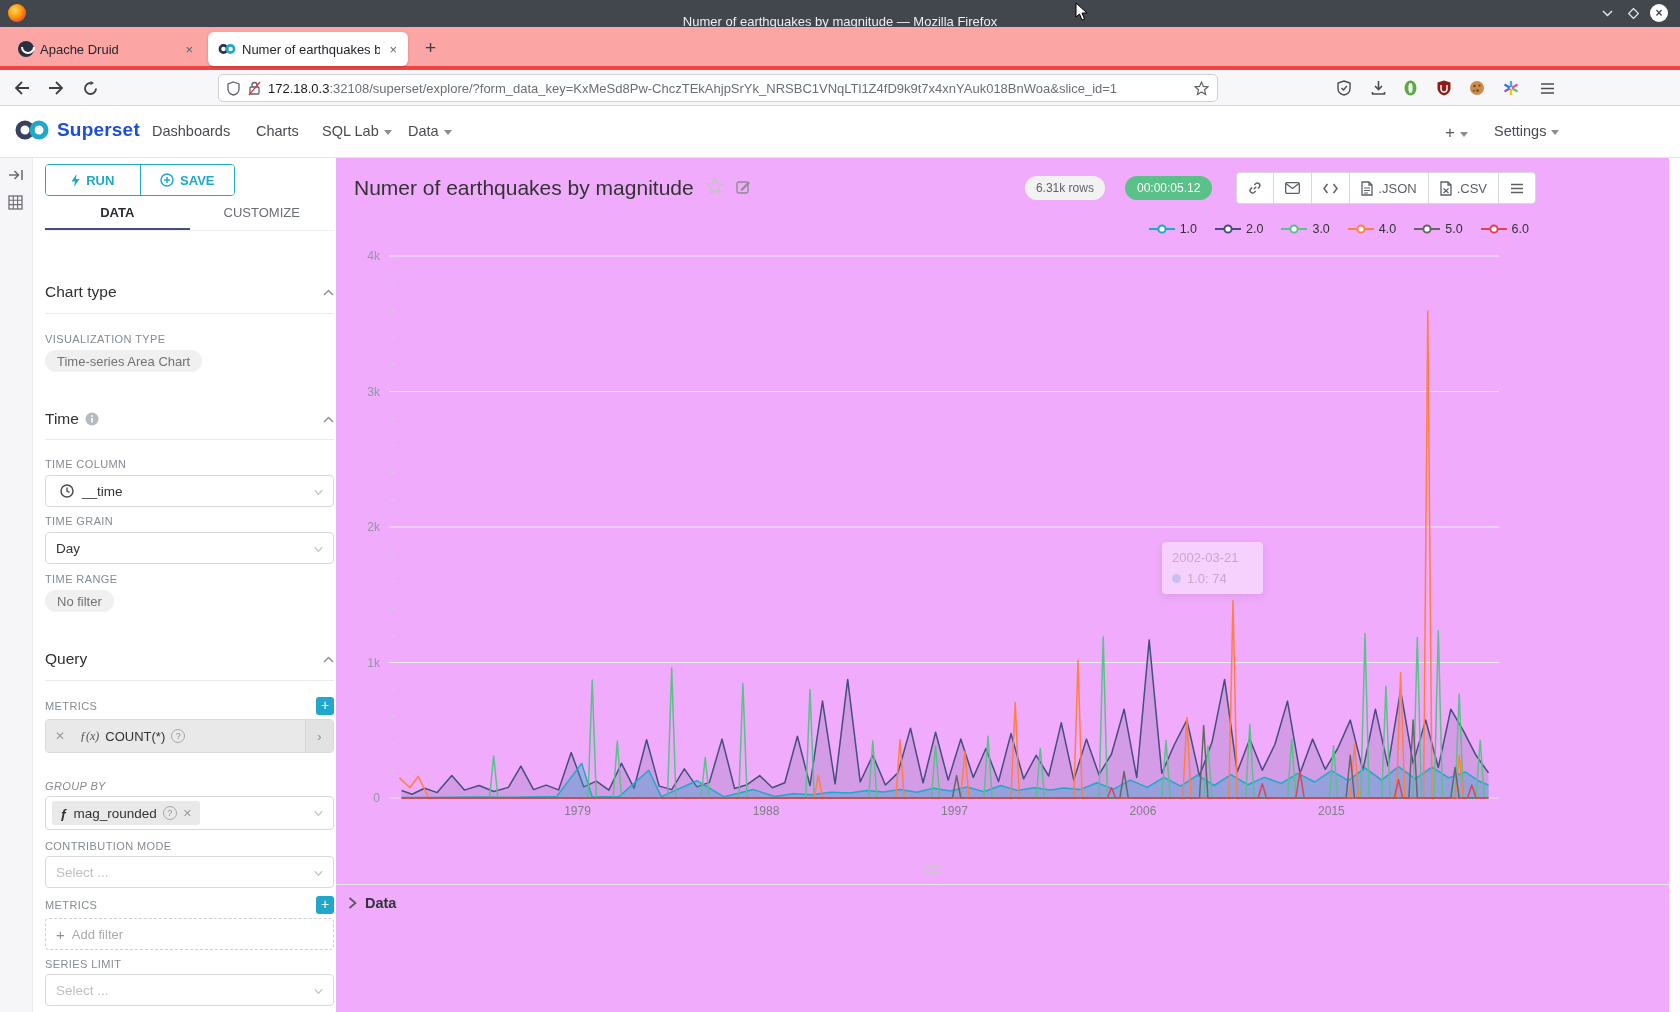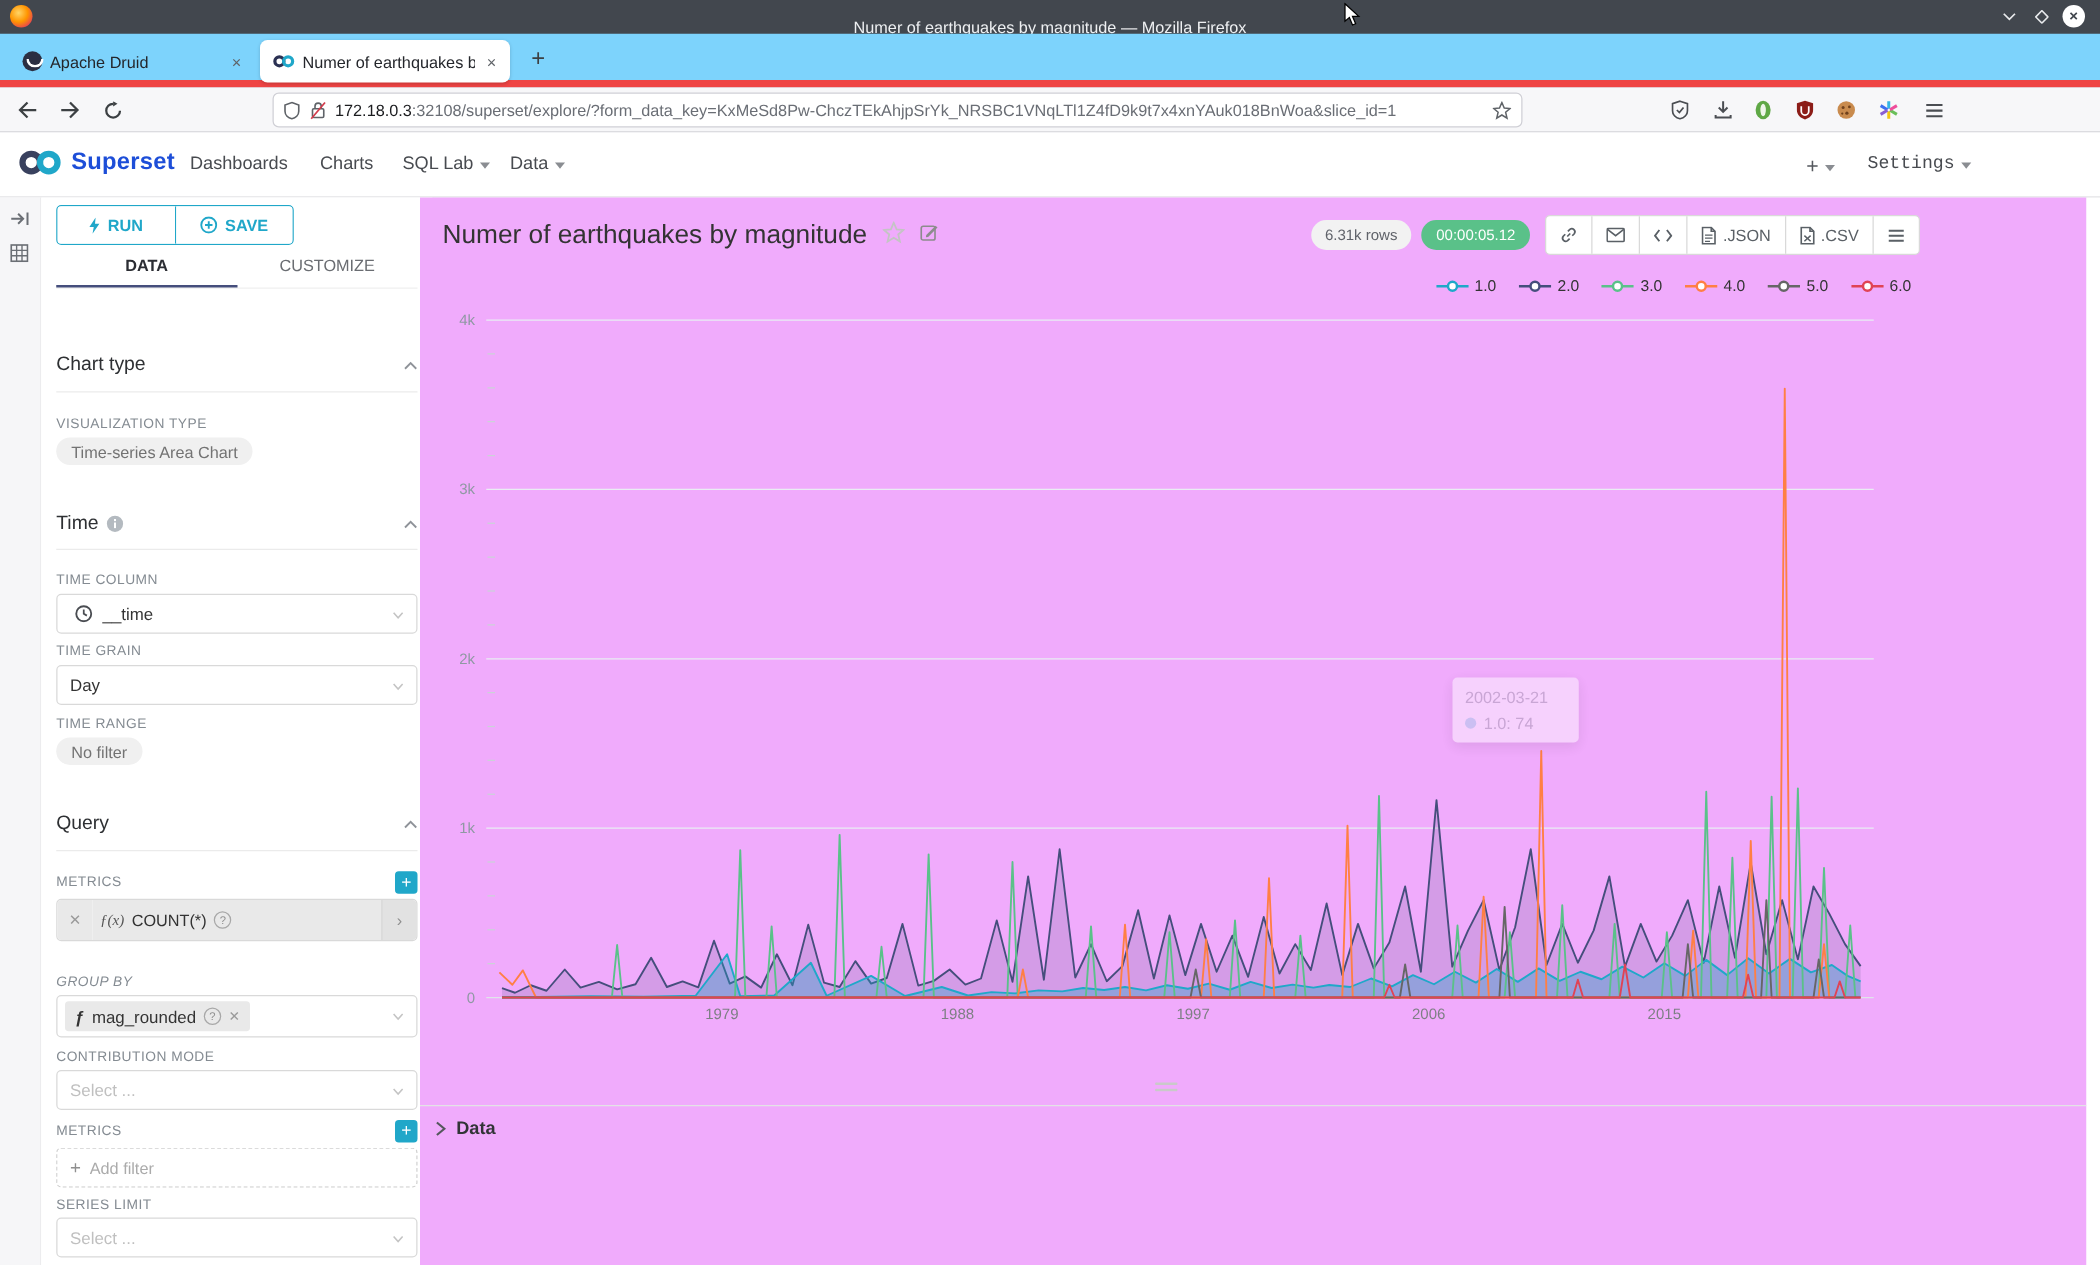--- a/index.html
+++ b/index.html
@@ -10,22 +10,22 @@
   #titlebar { position:absolute; top:0; left:0; width:1680px; height:42px;
     background:#42474e; display:flex; align-items:center; }
   #ff-logo { position:absolute; left:8px; top:4px; width:18px; height:18px; border-radius:50%;
     background:radial-gradient(circle at 38% 35%, #ffd567 0%, #ff9500 45%, #e3355f 85%); }
   #win-title { position:absolute; left:0; right:0; text-align:center; color:#eef0f2; font-size:13px; }
   .win-ctl { position:absolute; top:4px; width:18px; height:18px; color:#e8eaec; display:flex;
     align-items:center; justify-content:center; }
   #ctl-close { background:#fff; border-radius:50%; color:#42474e; font-size:12px; font-weight:bold; }
 
   
-  #tabstrip { position:absolute; top:27px; left:0; width:1680px; height:43px; background:#7dd3fc;
-    border-bottom:6px solid #ef4444; }
+  #tabstrip { position:absolute; top:27px; left:0; width:1680px; height:43px; background:#fca5a5;
+    border-bottom:4px solid #ef4444; }
   .tab { position:absolute; top:5px; height:34px; border-radius:6px; display:flex; align-items:center;
     padding:0 8px 0 10px; font-size:13px; color:#24262b; }
   #tab1 { left:8px; width:196px; }
   #tab2 { left:208px; width:200px; background:#fff; box-shadow:0 1px 3px rgba(0,0,0,.18); }
   .tab-title { flex:1; white-space:nowrap; overflow:hidden; margin:0 6px; }
   .tab-close { color:#5f6368; font-size:13px; padding:0 3px; }
   #new-tab { position:absolute; left:425px; top:10px; font-size:19px; color:#3c4043; }
   .druid-ic { width:16px; height:16px; border-radius:50%; background:#2b2f42; position:relative; flex:none;}
   .druid-ic:after { content:""; position:absolute; left:3px; top:6px; width:10px; height:5px;
     border:2px solid #fff; border-top:none; border-radius:0 0 8px 8px; }
@@ -91,21 +91,21 @@
   .gpill { display:inline-flex; align-items:center; gap:6px; height:24px; background:#e9e9e9;
     border-radius:3px; padding:0 8px; font-size:13.5px; color:#333; }
   .dashedbox { height:32px; border:1px dashed #cfcfcf; border-radius:4px; display:flex; align-items:center;
     padding:0 10px; color:#ababab; font-size:13px; gap:7px; }
 
   
   #main { position:absolute; left:336px; top:158px; width:1333px; height:854px; background:#f0abfc; }
   #chead { position:absolute; top:14px; left:18px; right:133px; display:flex; align-items:center; }
   #ctitle { font-size:21px; color:#333; font-weight:normal; }
   #chead .hic { margin-left:12px; color:#b9b9b9; }
-  #chead-right { margin-left:auto; display:flex; align-items:center; gap:8px; }
+  #chead-right { margin-left:auto; display:flex; align-items:center; gap:20px; }
   .badge-rows { background:#f2f2f2; color:#60636a; font-size:12px; height:24px; border-radius:12px;
     display:flex; align-items:center; padding:0 11px; }
   .badge-timer { background:#5ac189; color:#fff; font-size:12px; height:24px; border-radius:12px;
     display:flex; align-items:center; padding:0 12px; }
   #btngroup { display:flex; height:32px; border:1px solid #d9d9d9; border-radius:4px; margin-left:4px; background:#fff; }
   #btngroup .gb { display:flex; align-items:center; justify-content:center; padding:0 11px;
     border-right:1px solid #d9d9d9; color:#5a6066; font-size:13px; gap:5px; }
   #btngroup .gb:last-child { border-right:none; }
   #legend { position:absolute; top:64px; right:140px; display:flex; gap:18px; align-items:center; }
   .lg-item { display:inline-flex; align-items:center; gap:5px; font-size:12.5px; color:#333; }
@@ -263,21 +263,21 @@
       <span class="caret-dn"></span>
     </div>
   <div class="snav-item" style="left:408px;">
       <span>Data</span>
       <span class="caret-dn"></span>
     </div>
   <div class="snav-item" style="left:1445px; font-size:17px; color:#55585e;">
       <span>+</span>
       <span class="caret-dn"></span>
     </div>
-  <div class="snav-item" style="left:1494px;font-family:Liberation Mono, monospace;">
+  <div class="snav-item" style="left:1494px;">
       <span>Settings</span>
       <span class="caret-dn"></span>
     </div>
 </div>
 
 <div id="rail">
   <div style="position:absolute; left:8px; top:10px;">
     <svg width="16" height="14" viewBox="0 0 16 14">
         <path d="M1 7 H10 M6.5 3 L10.5 7 L6.5 11" fill="none" stroke="#6b6f75" stroke-width="1.6"></path>
         <line x1="14" y1="2" x2="14" y2="12" stroke="#6b6f75" stroke-width="1.6"></line>

